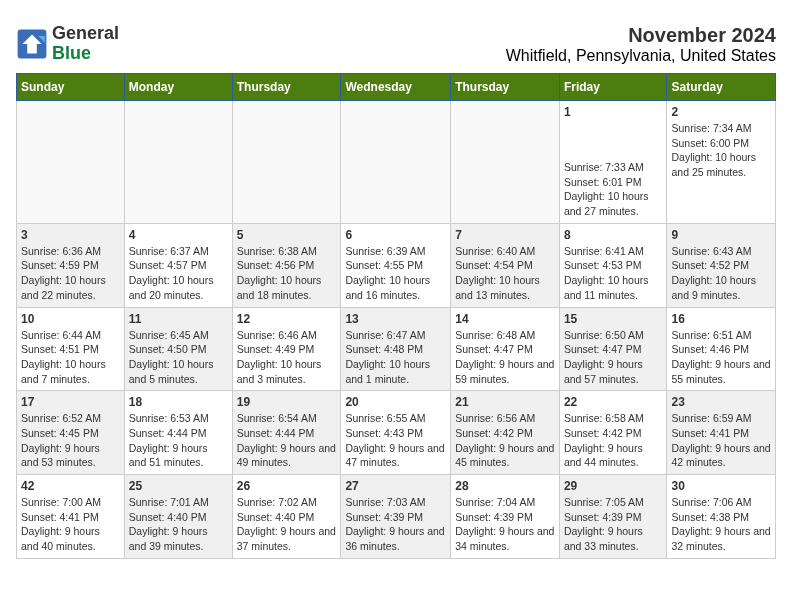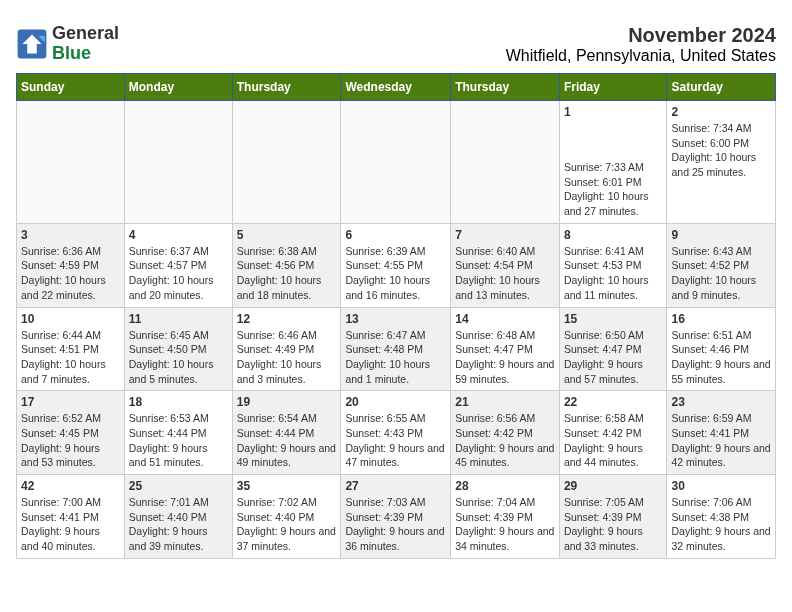--- a/index.html
+++ b/index.html
@@ -275,21 +275,21 @@
 Sunset: 4:41 PM
 Daylight: 9 hours and 40 minutes.</div>
         </td>
         <td class="shaded">
           <div class="day-number">25</div>
           <div class="day-info" style="white-space: pre-line;">Sunrise: 7:01 AM
 Sunset: 4:40 PM
 Daylight: 9 hours and 39 minutes.</div>
         </td>
         <td>
-          <div class="day-number">35</div>
+          <div class="day-number">26</div>
           <div class="day-info" style="white-space: pre-line;">Sunrise: 7:02 AM
 Sunset: 4:40 PM
 Daylight: 9 hours and 37 minutes.</div>
         </td>
         <td class="shaded">
           <div class="day-number">27</div>
           <div class="day-info" style="white-space: pre-line;">Sunrise: 7:03 AM
 Sunset: 4:39 PM
 Daylight: 9 hours and 36 minutes.</div>
         </td>

